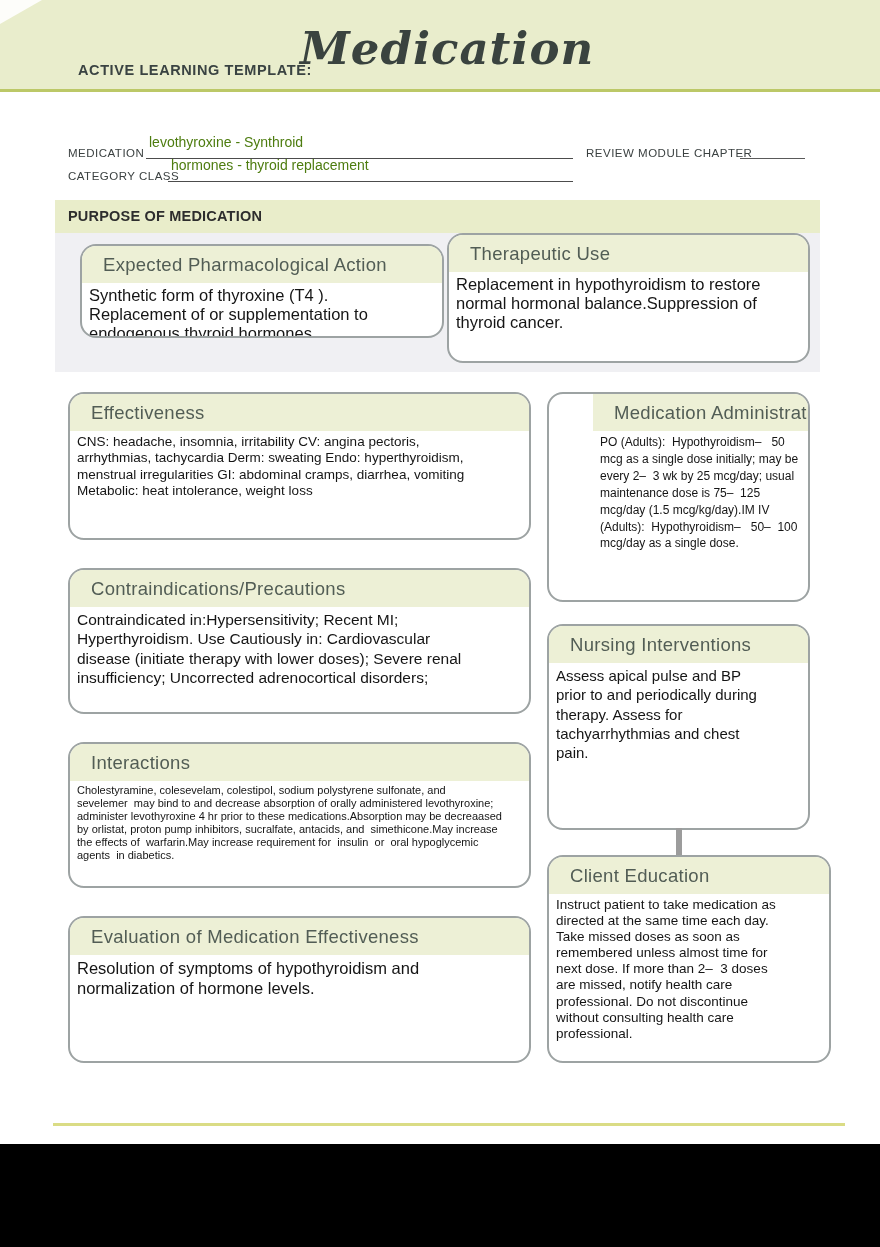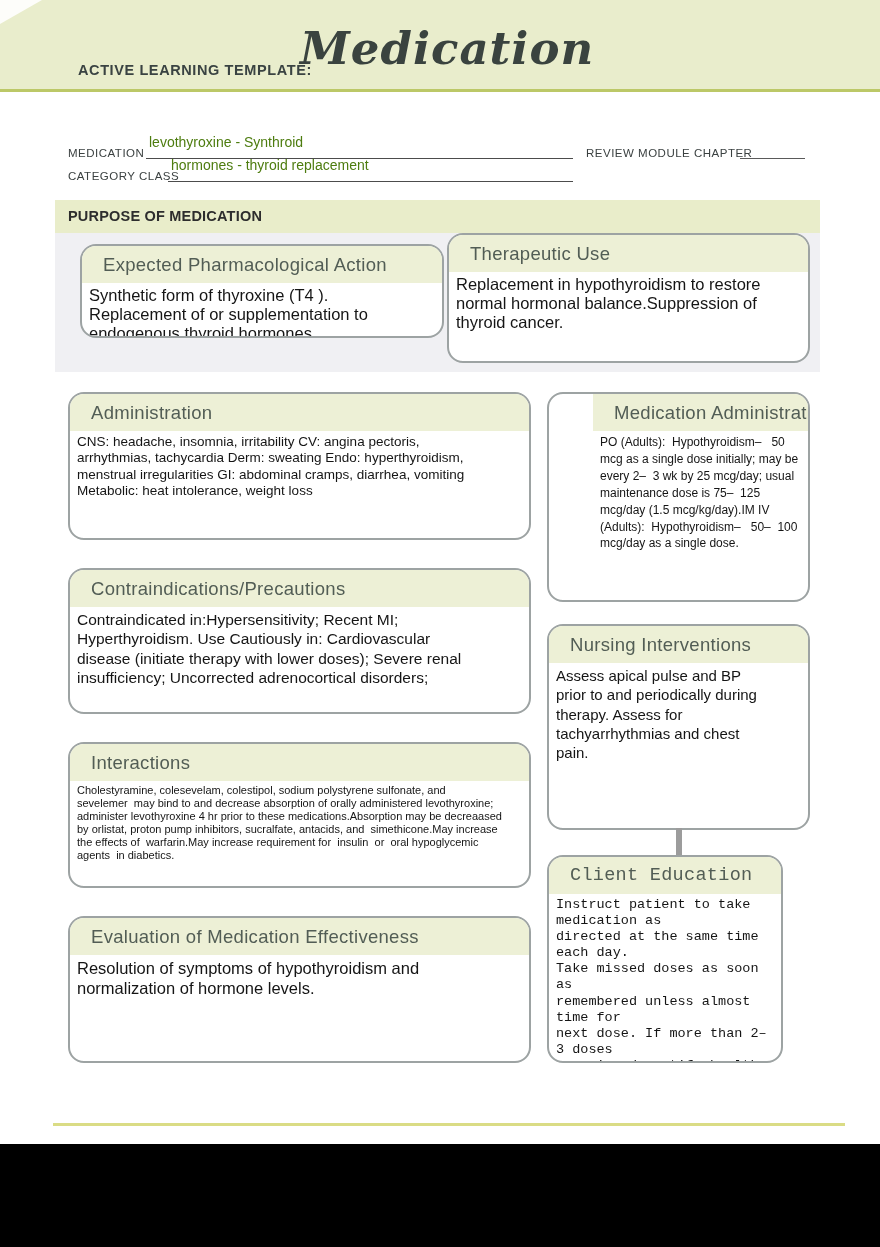--- a/index.html
+++ b/index.html
@@ -52,21 +52,21 @@
   #card-complications { left:68px;  top:392px; width:463px; height:148px; }
   #card-complications .card-body { font-size:13.5px; line-height:16.4px; }
   #card-medadmin      { left:547px; top:392px; width:263px; height:210px;padding-left:44px; }
   #card-medadmin .card-body      { font-size:12px; line-height:16.9px; }
   #card-contra        { left:68px;  top:568px; width:463px; height:146px; }
   #card-contra .card-body        { font-size:15.5px; line-height:19.4px; }
   #card-nursing       { left:547px; top:624px; width:263px; height:206px; }
   #card-nursing .card-body       { font-size:15px;   line-height:19.3px; }
   #card-interactions  { left:68px;  top:742px; width:463px; height:146px; }
   #card-interactions .card-body  { font-size:11px;   line-height:12.9px; }
-  #card-client        { left:547px; top:855px; width:236px; height:208px;font-family:Liberation Mono, monospace; }
+  #card-client        { left:547px; top:855px; width:284px; height:208px; }
   #card-client .card-body        { font-size:13.5px; line-height:16.1px; }
   #card-eval          { left:68px;  top:916px; width:463px; height:147px; }
   #card-eval .card-body          { font-size:16.5px; line-height:20px; }
 
   .connector { position:absolute; left:676px; top:828px; width:6px; height:30px; background:#9c9c9c; }
 
   
   .footer-line  { position:absolute; left:53px; top:1123px; width:792px; height:3px; background:#dadc85; }
   .footer-black { position:absolute; left:0; top:1144px; width:880px; height:103px; background:#000000; }
 </style>
@@ -111,21 +111,21 @@
     <div class="card-head">
       <span class="card-title">Therapeutic Use</span>
     </div>
     <div class="card-body">Replacement in hypothyroidism to restore
 normal hormonal balance.Suppression of
 thyroid cancer.</div>
   </section>
 
   <section class="card" id="card-complications">
     <div class="card-head">
-      <span class="card-title">Administration</span>
+      <span class="card-title">Effectiveness</span>
     </div>
     <div class="card-body">CNS: headache, insomnia, irritability CV: angina pectoris,
 arrhythmias, tachycardia Derm: sweating Endo: hyperthyroidism,
 menstrual irregularities GI: abdominal cramps, diarrhea, vomiting
 Metabolic: heat intolerance, weight loss</div>
   </section>
 
   <section class="card" id="card-medadmin">
     <div class="card-head">
       <span class="card-title">Medication Administration</span>

